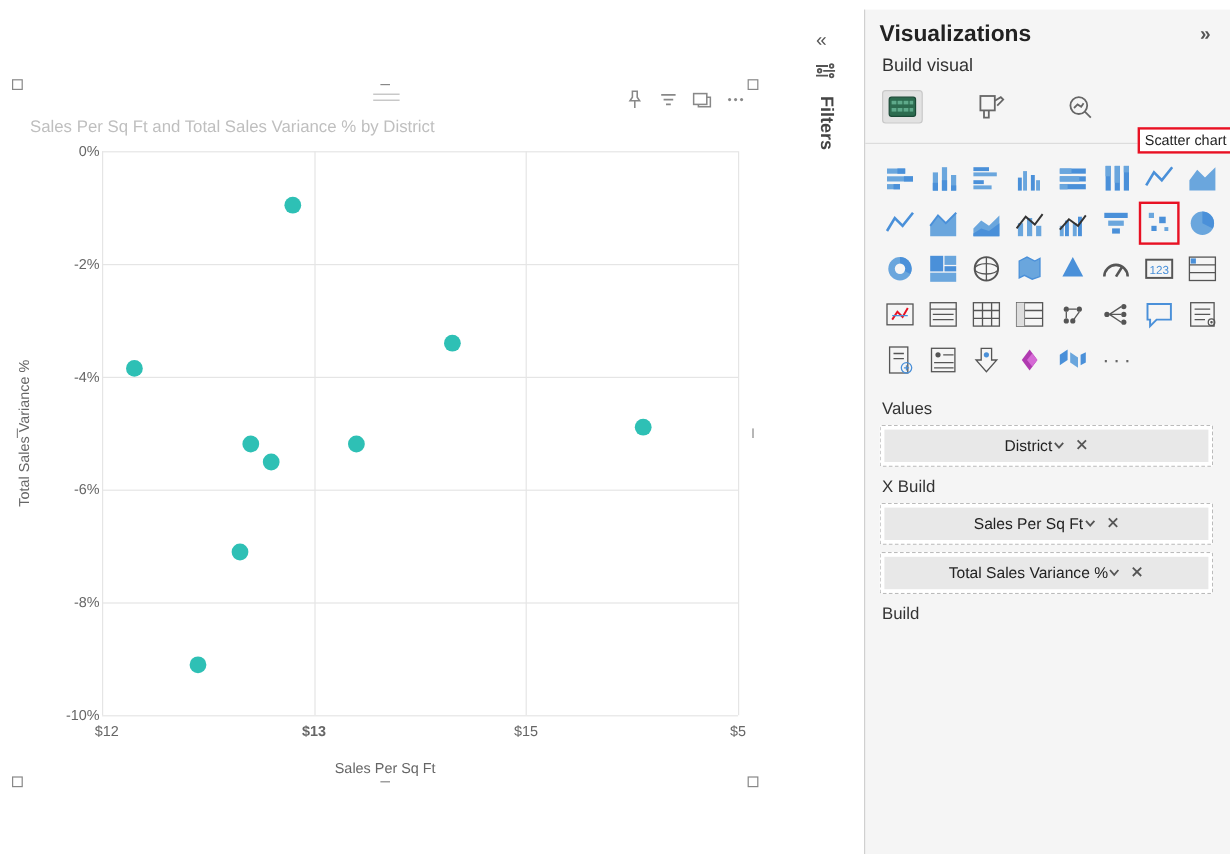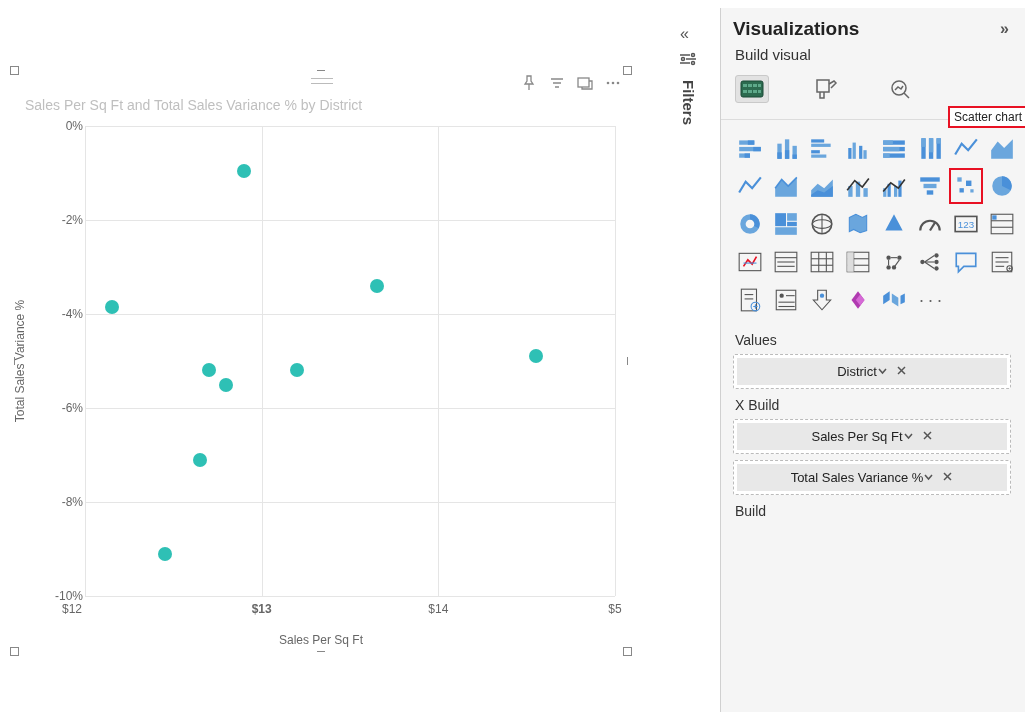--- a/index.html
+++ b/index.html
@@ -153,23 +153,23 @@
     <div class="y-axis-label">Total Sales Variance %</div>
 
     <div id="yticks"></div>
     <div id="xticks"></div>
   <div class="y-tick" style="top: 55px;">0%</div>
       <div class="y-tick" style="top: 149px;">-2%</div>
       <div class="y-tick" style="top: 243px;">-4%</div>
       <div class="y-tick" style="top: 337px;">-6%</div>
       <div class="y-tick" style="top: 431px;">-8%</div>
       <div class="y-tick" style="top: 525px;">-10%</div>
-      <div class="x-tick" style="left: 57px; top: 531px;">$12</div>
+      <div class="x-tick" style="left: 74px; top: 531px;">$12</div>
       <div class="x-tick" style="left: 246.667px; top: 531px; font-weight: bold;">$13</div>
-      <div class="x-tick" style="left: 423.333px; top: 531px;">$14</div>
+      <div class="x-tick" style="left: 423.333px; top: 531px;">$15</div>
       <div class="x-tick" style="left: 600px; top: 531px;">$5</div>
     </div>
 
   <div class="collapse-arrows">«</div>
   <div class="filters-icon-row">
     <svg viewBox="0 0 16 14" stroke="#555" stroke-width="1.5">
       <line x1="0" y1="3" x2="10" y2="3"></line>
         <circle cx="13" cy="3" r="1.5" fill="none"></circle>
       <line x1="6" y1="7" x2="16" y2="7"></line>
         <circle cx="3" cy="7" r="1.5" fill="none"></circle>

